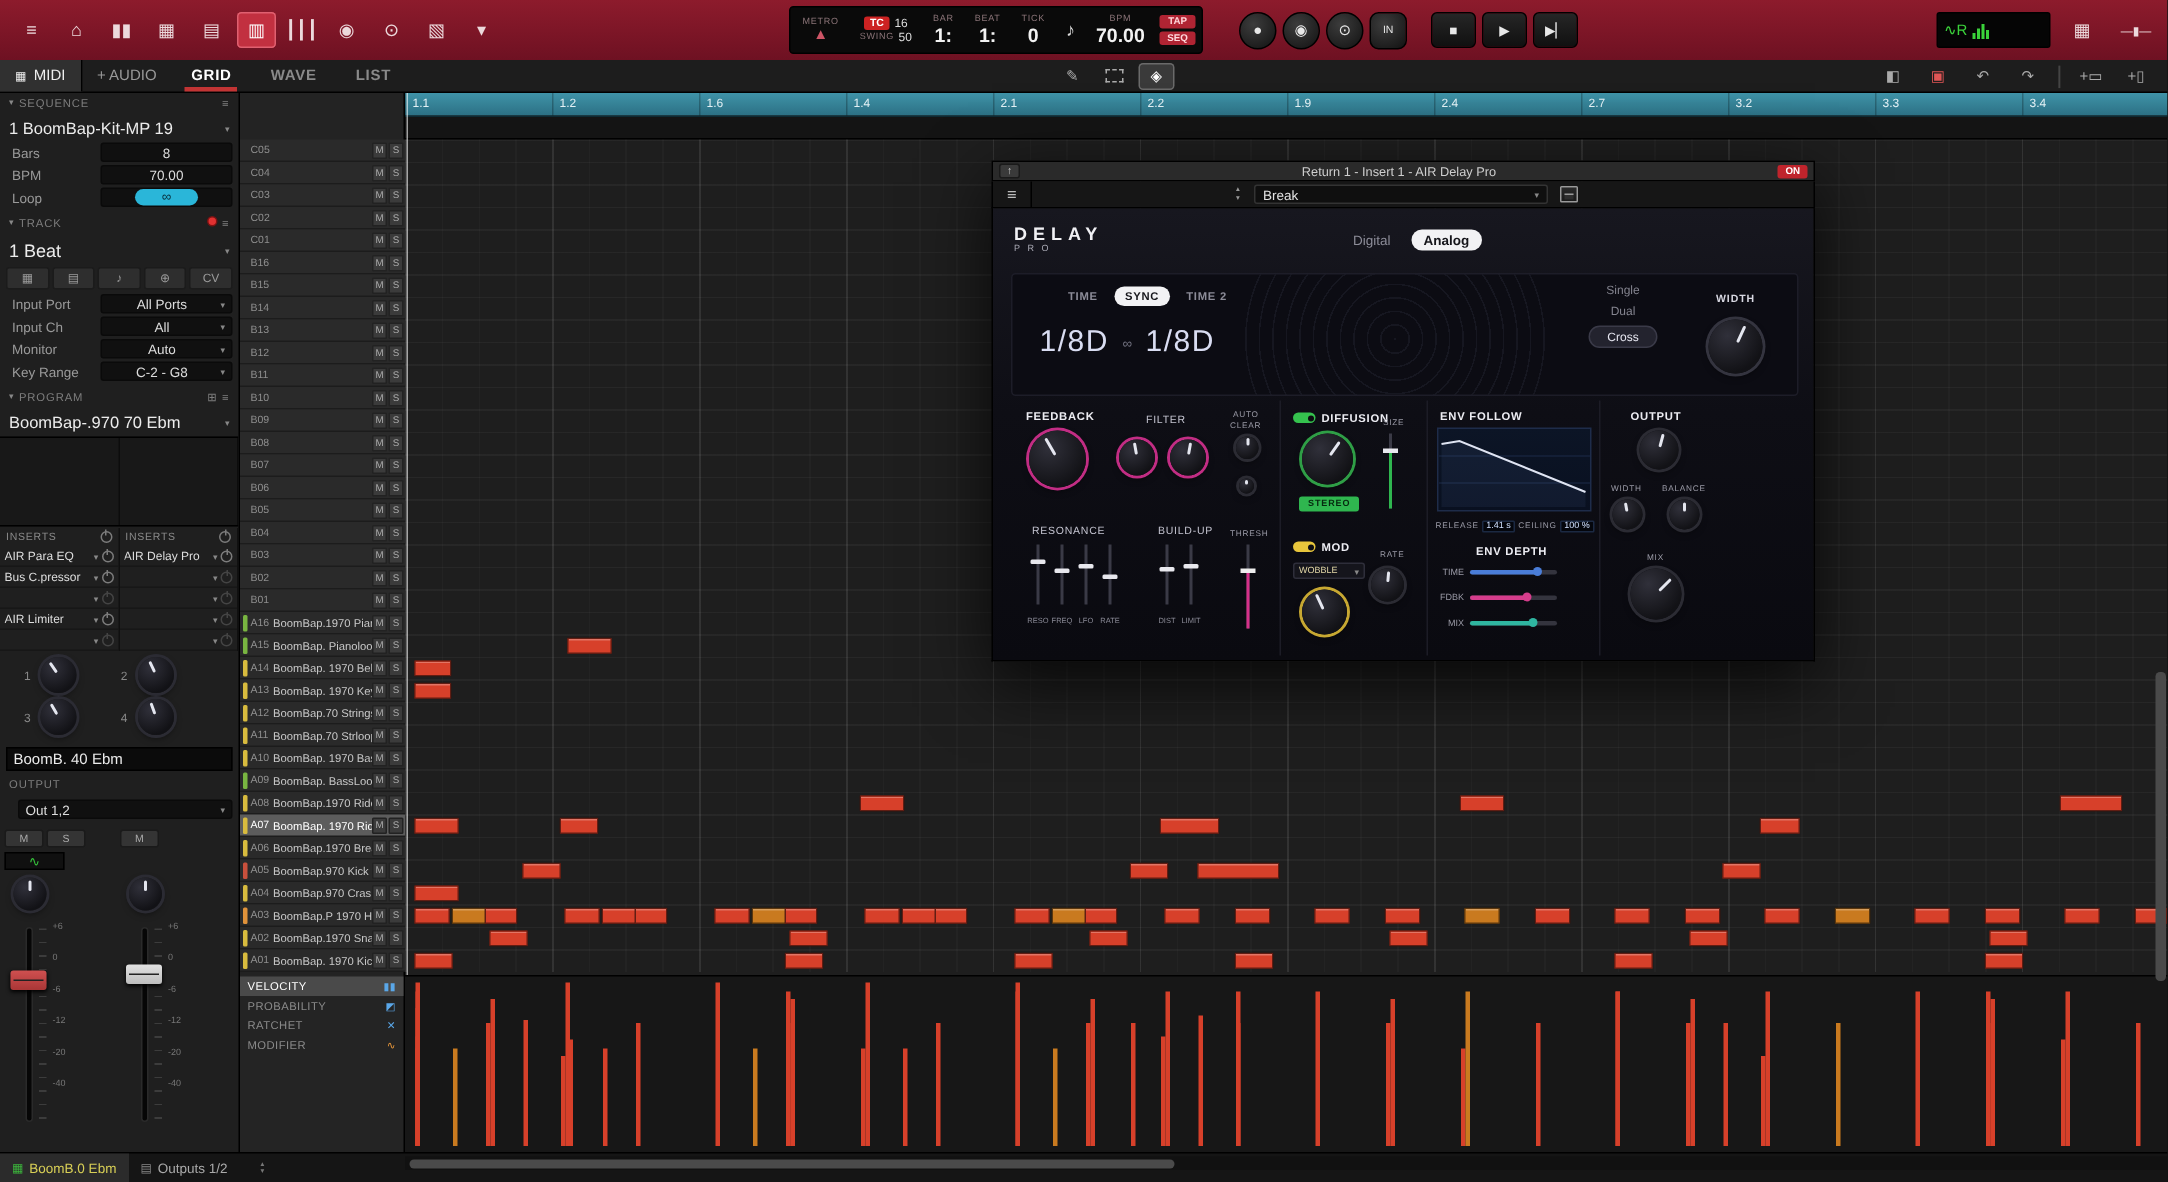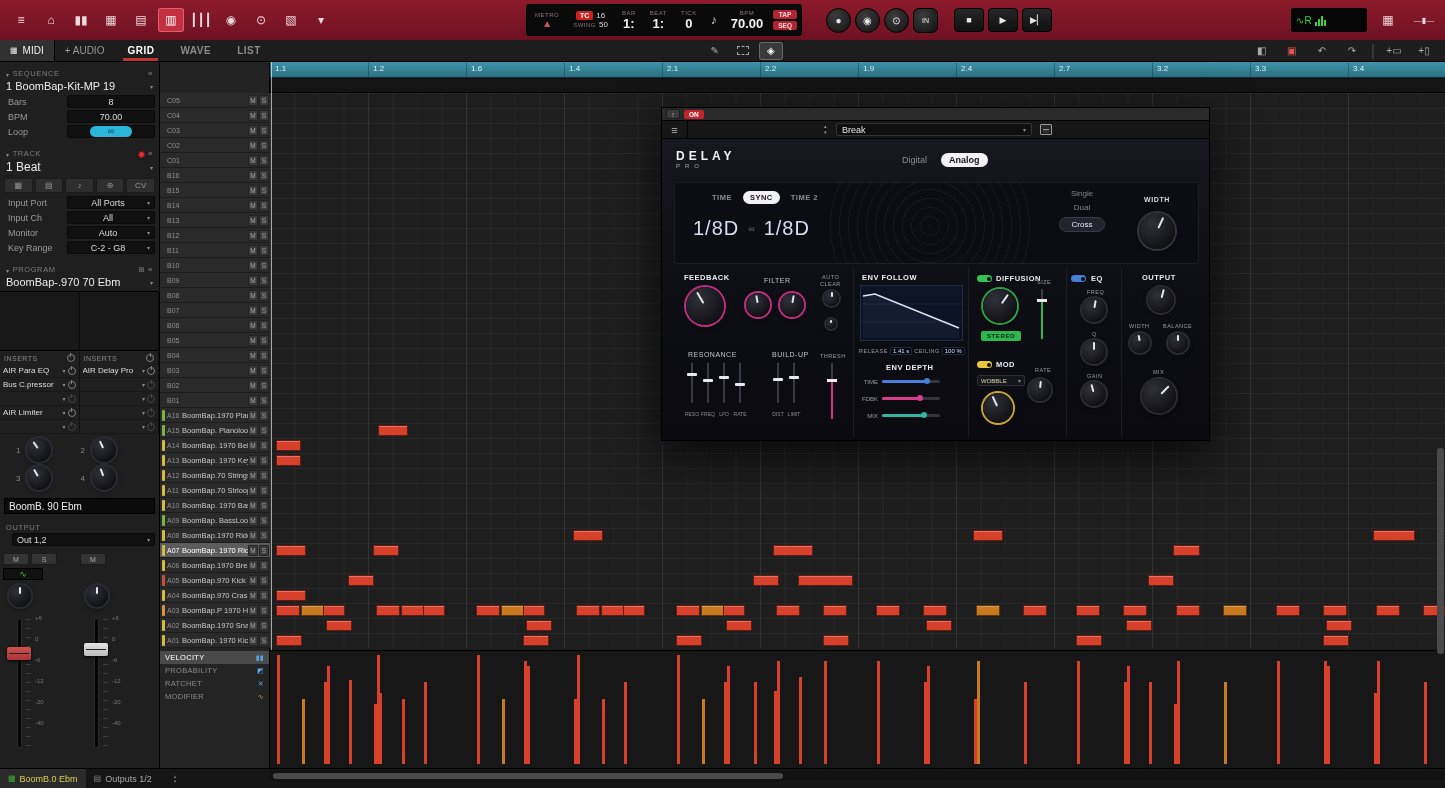--- a/index.html
+++ b/index.html
@@ -36,21 +36,21 @@
 .gwl.active{color:#fff}
 .gwl.active::after{content:"";position:absolute;left:9px;right:9px;bottom:0;height:3px;background:#c23434}
 #t2center{display:flex;align-items:center;gap:6px;margin-left:430px}
 .toolico{width:22px;height:16px;display:flex;align-items:center;justify-content:center;color:#aaa;font-size:10px;border-radius:2px}
 .toolico.sel{background:#3a3a3a;box-shadow:0 0 0 1px #6a6a6a;color:#fff}
 #t2right{margin-left:auto;display:flex;align-items:center;gap:8px;padding-right:10px}
 .dashbox{width:12px;height:9px;border:1px dashed #aaa}
 
 
 #sidebar{position:absolute;left:0;top:62px;width:160px;height:706px;background:#1f1f1f;border-right:1px solid #000;z-index:30;overflow:hidden}
-.sec-hd{display:flex;align-items:flex-end;gap:3px;height:14px;padding:0 6px;color:#7d7d7d;font-size:7.5px;letter-spacing:.6px;margin-top:2px}
+.sec-hd{display:flex;align-items:flex-start;gap:3px;height:14px;padding:0 6px;color:#7d7d7d;font-size:7.5px;letter-spacing:.6px;margin-top:2px}
 .sec-hd .sp{flex:1}
 .sec-name{display:flex;align-items:center;gap:4px;padding:1px 6px;height:16px;color:#ececec;font-size:11px;white-space:nowrap}
 .sec-name .sp{flex:1}
 .kvrow{display:flex;align-items:center;height:15px;padding:0 4px 0 8px;color:#9a9a9a;font-size:9px}
 .kv-val{margin-left:auto;width:88px;height:13px;background:#101010;border:1px solid #0a0a0a;border-radius:2px;display:flex;align-items:center;padding:0 4px;color:#ddd;font-size:9px;gap:3px}
 .kv-val .vtext{flex:1;text-align:center}
 .loop-pill{width:42px;height:11px;margin:0 auto;border-radius:6px;background:#2ab6d9;color:#083340;display:flex;align-items:center;justify-content:center;font-size:9px;line-height:9px}
 .reddot{width:7px;height:7px;border-radius:50%;background:#e03131;border:1px solid #7a1212}
 .icorow{display:flex;gap:2px;padding:2px 4px;height:19px}
 .icobtn{flex:1;background:#2e2e2e;border:1px solid #1b1b1b;border-radius:2px;color:#9a9a9a;font-size:8px;display:flex;align-items:center;justify-content:center}
@@ -508,21 +508,21 @@
           </div>
         </div>
       <div class="kcell">
           <span class="knum">4</span>
           <div class="knob" style="width:24px;height:24px;--r:-20deg">
             <div class="ind"></div>
           </div>
         </div>
     </div>
 
-    <div id="padname">BoomB. 90 Ebm</div>
+    <div id="padname">BoomB. 40 Ebm</div>
 
     <div class="sec-hd">
       <span>OUTPUT</span>
     </div>
     <div class="kvrow" style="padding-left:12px">
       <div class="kv-val" style="width:150px">
         <span style="flex:1;text-align:left">Out 1,2</span>
         <span class="carat">▾</span>
       </div>
     </div>
@@ -993,20 +993,21 @@
       <div class="vbar" style="left: 254px; height: 103px;"></div>
       <div class="vbar" style="left: 407px; height: 103px;"></div>
       <div class="vbar" style="left: 554px; height: 103px;"></div>
       <div class="vbar" style="left: 807px; height: 103px;"></div>
       <div class="vbar" style="left: 1054px; height: 103px;"></div>
     </div>
 
   <div id="plugin">
     <div id="pg-title">
       <span class="upico">↑</span>
+      <span class="ttl">Return 1 - Insert 1 - AIR Delay Pro</span>
       <span class="onbadge">ON</span>
     </div>
     <div id="pg-preset">
       <span id="presetMenu">≡</span>
       <span id="presetStep">▴<br>▾</span>
       <div id="presetField">
         <span>Break</span>
         <span class="sp"></span>
           <span class="carat">▾</span>
       </div>
@@ -1071,20 +1072,49 @@
             </div>
           <span class="plbl" style="left:14px;top:84px">RESONANCE</span>
           <span class="plbl" style="left:98px;top:84px">BUILD-UP</span>
           <div id="miniSliders"><div class="mini"><div class="mtrack"></div><div class="mcap" style="top: 10px;"></div><div class="ml">RESO</div></div><div class="mini"><div class="mtrack"></div><div class="mcap" style="top: 16px;"></div><div class="ml">FREQ</div></div><div class="mini"><div class="mtrack"></div><div class="mcap" style="top: 13px;"></div><div class="ml">LFO</div></div><div class="mini"><div class="mtrack"></div><div class="mcap" style="top: 20px;"></div><div class="ml">RATE</div></div></div>
           <div id="buildupSliders"><div class="mini"><div class="mtrack"></div><div class="mcap" style="top: 15px;"></div><div class="ml">DIST</div></div><div class="mini"><div class="mtrack"></div><div class="mcap" style="top: 13px;"></div><div class="ml">LIMIT</div></div></div>
           <span class="plbl tiny" style="left:146px;top:86px">THRESH</span>
           <div class="thresh">
               <div class="ttrack"></div>
               <div class="tfill"></div>
               <div class="tcap"></div>
+            </div>
+        </div>
+
+        <div class="pcol c2">
+          <div class="toggle" style="left:8px;top:8px;--tc:#35c24e"></div>
+          <span class="plbl b" style="left:27px;top:7px">DIFFUSION</span>
+          <div class="knob pknob" style="left:14px;top:22px;width:34px;height:34px;--ring:#2f9e46;--r:35deg">
+              <div class="ind"></div>
+            </div>
+          <div class="pbadge" style="left:12px;top:64px">STEREO</div>
+          <span class="plbl tiny" style="left:68px;top:12px">SIZE</span>
+          <div class="vsl" style="left:66px;top:22px">
+              <div class="vtr"></div>
+              <div class="vfill"></div>
+              <div class="vcap"></div>
+            </div>
+          <div class="toggle" style="left:8px;top:94px;--tc:#e8c63c"></div>
+          <span class="plbl b" style="left:27px;top:93px">MOD</span>
+          <div class="mini-dd" style="left:8px;top:108px">
+            <span>WOBBLE</span>
+              <span class="sp"></span>
+              <span class="carat">▾</span>
+          </div>
+          <div class="knob pknob" style="left:14px;top:126px;width:30px;height:30px;--ring:#c7a832;--r:-25deg">
+              <div class="ind"></div>
+            </div>
+          <span class="plbl tiny" style="left:66px;top:100px">RATE</span>
+          <div class="knob pknob" style="left:60px;top:112px;width:22px;height:22px;--r:5deg">
+              <div class="ind"></div>
             </div>
         </div>
 
         <div class="pcol c3">
           <span class="plbl b" style="left:8px;top:6px">ENV FOLLOW</span>
           <div id="envDisplay">
             <svg width="101" height="54" viewBox="0 0 101 54">
               <line x1="0" y1="18" x2="101" y2="18" stroke="#17233c" stroke-width="1"></line>
               <line x1="0" y1="36" x2="101" y2="36" stroke="#17233c" stroke-width="1"></line>
               <polygon points="2,10 14,8 98,42 98,52 2,52" fill="rgba(120,150,220,0.08)"></polygon>
@@ -1116,65 +1146,20 @@
               <div class="esl">
                 <div class="el">MIX</div>
                 <div class="etr">
                   <div class="efill" style="width: 42px; background: rgb(47, 181, 160);"></div>
                   <div class="edot" style="left: 39px; background: rgb(47, 181, 160);"></div>
                 </div>
               </div>
             </div>
         </div>
 
-        <div class="pcol c2">
-          <div class="toggle" style="left:8px;top:8px;--tc:#35c24e"></div>
-          <span class="plbl b" style="left:27px;top:7px">DIFFUSION</span>
-          <div class="knob pknob" style="left:14px;top:22px;width:34px;height:34px;--ring:#2f9e46;--r:35deg">
-              <div class="ind"></div>
-            </div>
-          <div class="pbadge" style="left:12px;top:64px">STEREO</div>
-          <span class="plbl tiny" style="left:68px;top:12px">SIZE</span>
-          <div class="vsl" style="left:66px;top:22px">
-              <div class="vtr"></div>
-              <div class="vfill"></div>
-              <div class="vcap"></div>
-            </div>
-          <div class="toggle" style="left:8px;top:94px;--tc:#e8c63c"></div>
-          <span class="plbl b" style="left:27px;top:93px">MOD</span>
-          <div class="mini-dd" style="left:8px;top:108px">
-            <span>WOBBLE</span>
-              <span class="sp"></span>
-              <span class="carat">▾</span>
-          </div>
-          <div class="knob pknob" style="left:14px;top:126px;width:30px;height:30px;--ring:#c7a832;--r:-25deg">
-              <div class="ind"></div>
-            </div>
-          <span class="plbl tiny" style="left:66px;top:100px">RATE</span>
-          <div class="knob pknob" style="left:60px;top:112px;width:22px;height:22px;--r:5deg">
-              <div class="ind"></div>
-            </div>
-        </div>
-
-        <div class="pcol c4">
-          <div class="toggle" style="left:4px;top:8px;--tc:#4a7dd8"></div>
-          <span class="plbl b" style="left:24px;top:7px">EQ</span>
-          <span class="plbl tiny" style="left:20px;top:22px">FREQ</span>
-          <div class="knob pknob" style="left:15px;top:31px;width:24px;height:24px;--r:10deg">
-              <div class="ind"></div>
-            </div>
-          <span class="plbl tiny" style="left:25px;top:64px">Q</span>
-          <div class="knob pknob" style="left:15px;top:73px;width:24px;height:24px;--r:0deg">
-              <div class="ind"></div>
-            </div>
-          <span class="plbl tiny" style="left:20px;top:106px">GAIN</span>
-          <div class="knob pknob" style="left:15px;top:115px;width:24px;height:24px;--r:-15deg">
-              <div class="ind"></div>
-            </div>
-        </div>
 
         <div class="pcol c5">
           <span class="plbl b" style="left:20px;top:6px">OUTPUT</span>
           <div class="knob pknob" style="left:26px;top:20px;width:26px;height:26px;--r:15deg">
               <div class="ind"></div>
             </div>
           <span class="plbl tiny" style="left:7px;top:56px">WIDTH</span>
           <span class="plbl tiny" style="left:41px;top:56px">BALANCE</span>
           <div class="knob pknob" style="left:8px;top:66px;width:20px;height:20px;--r:-10deg">
               <div class="ind"></div>

